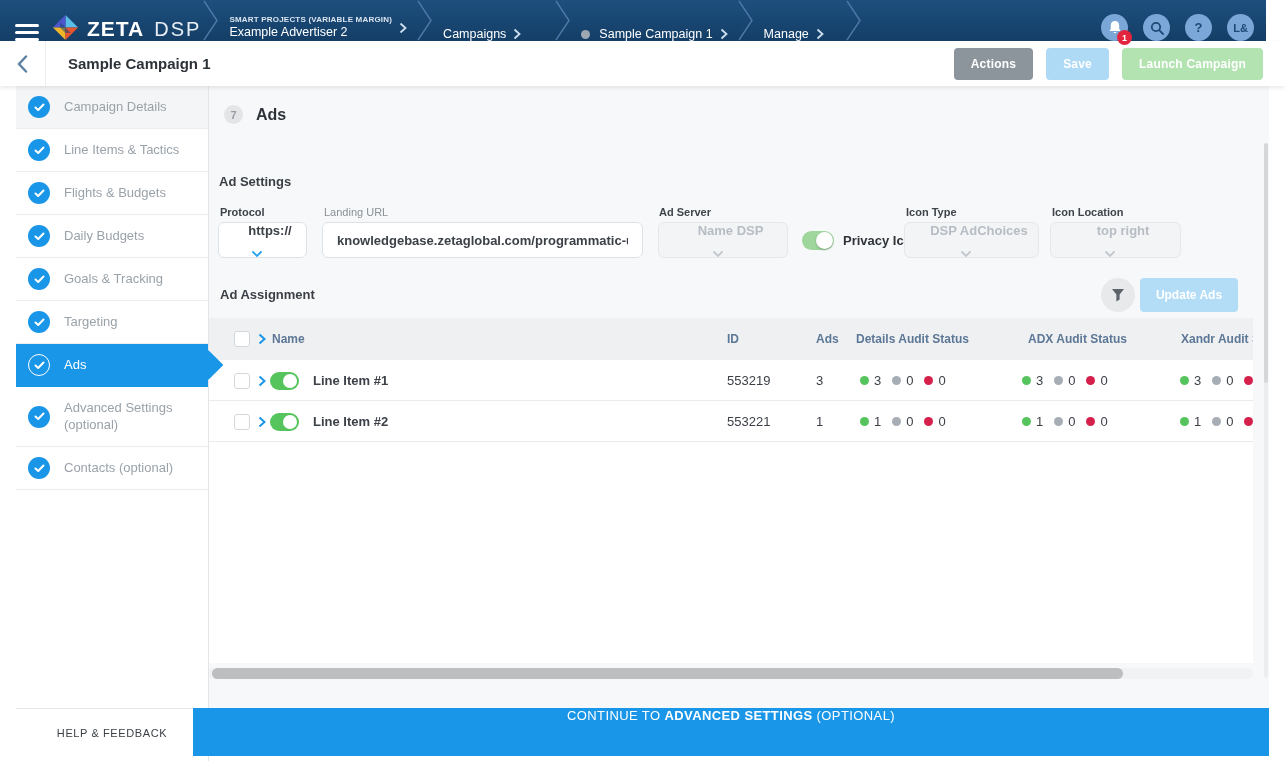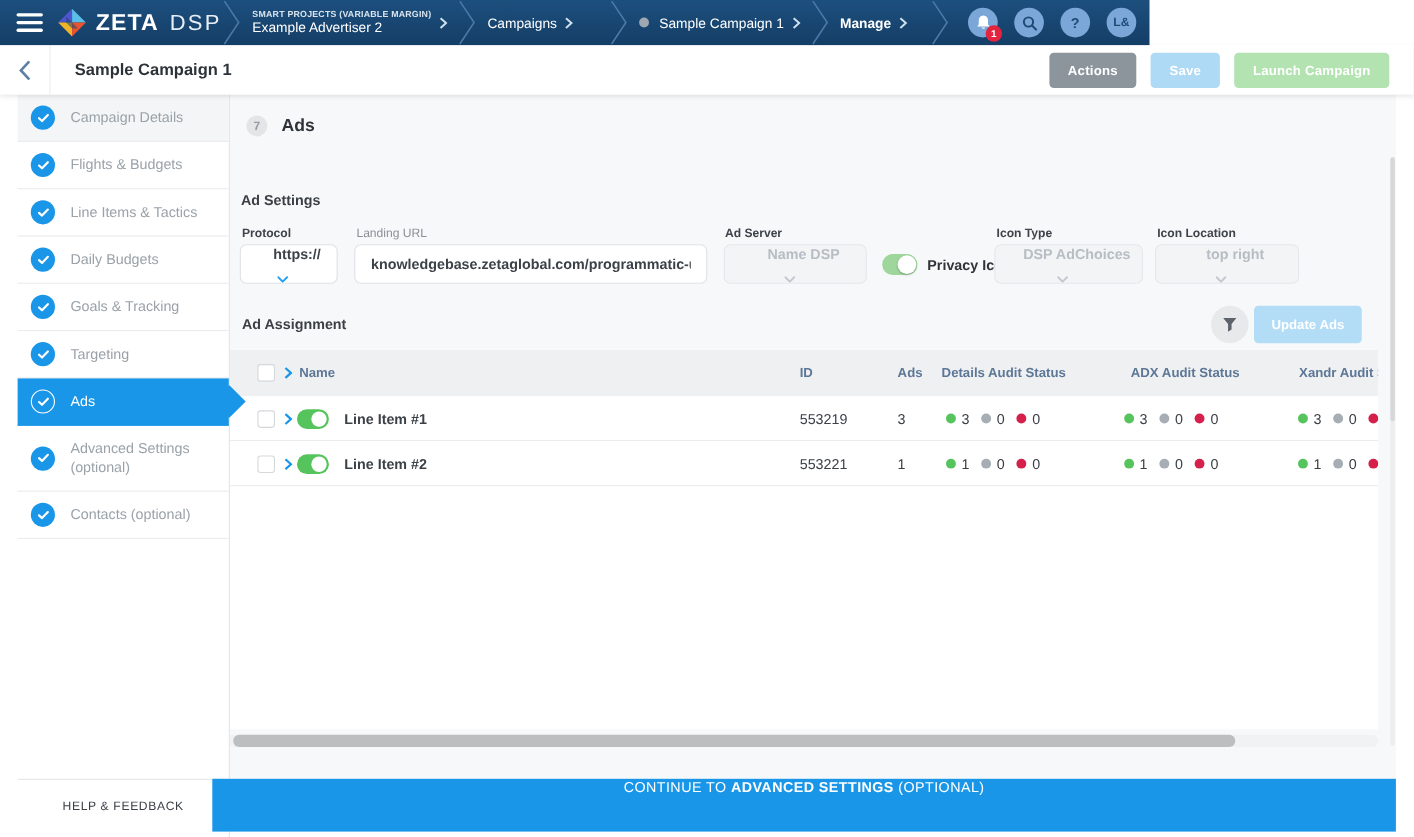--- a/index.html
+++ b/index.html
@@ -1,35 +1,35 @@
 <!DOCTYPE html>
 <html><head>
 <meta charset="utf-8">
 <style>
   * { margin:0; padding:0; box-sizing:border-box; }
   html,body { width:1285px; height:761px; background:#ffffff; overflow:hidden;
     font-family:"Liberation Sans","DejaVu Sans",sans-serif; }
 
   
-  .topbar { position:absolute; left:0; top:0; width:1045px; height:41px;
-    background:linear-gradient(#1d4f7e,#143e66); display:flex; align-items:center; z-index:50; }
+  .topbar { position:absolute; left:0; top:0; width:1266px; height:41px;
+    background:linear-gradient(#1d4f7e,#143e66); display:flex; align-items:flex-end; z-index:50; }
   .hamburger { width:24px; height:17px; margin-left:15px; display:flex; flex-direction:column;
     justify-content:space-between; cursor:pointer; }
   .hamburger i { display:block; height:3px; background:#fff; border-radius:2px; }
   .logo { margin-left:13px; width:27px; height:27px; }
   .brand { display:flex; align-items:baseline; margin-left:8px; }
   .brand .zeta { color:#fff; font-size:21px; font-weight:bold; letter-spacing:1px; }
   .brand .dsp { color:#e8eef5; font-size:20px; font-weight:400; letter-spacing:2px; margin-left:10px; }
   .crumb-divider { height:41px; margin:0 2px; flex:0 0 auto; }
   .crumb { display:flex; align-items:center; color:#fff; padding:0 8px; white-space:nowrap; cursor:pointer; }
   .crumb .two-line { display:flex; flex-direction:column; justify-content:center; line-height:1.25; }
   .crumb .small-top { font-size:8px; color:#d9e4ee; letter-spacing:.2px; font-weight:bold; }
   .crumb .big { font-size:12.5px; color:#fff; }
   .crumb .label { font-size:12.5px; }
-  .crumb .label.bold { font-weight:bold; }
+  .crumb .label.bold { font-weight:normal; }
   .crumb .mini-chev { margin-left:7px; }
   .crumb .gray-dot { width:9px; height:9px; border-radius:50%; background:#9da8b2; margin-right:9px; }
   .top-spacer { flex:1; }
   .top-icons { display:flex; align-items:center; gap:15px; margin-right:12px; }
   .circle-btn { width:27px; height:27px; border-radius:50%; background:#7aa7d7; position:relative;
     display:flex; align-items:center; justify-content:center; cursor:pointer;
     color:#1c4a74; font-size:13px; font-weight:bold; }
   .badge { position:absolute; right:-4px; bottom:-4px; width:15px; height:15px; border-radius:50%;
     background:#e3243f; color:#fff; font-size:9px; font-weight:bold; display:flex;
     align-items:center; justify-content:center; }
@@ -247,29 +247,29 @@
         </svg>
       </span>
     <span class="lbl">Campaign Details</span>
   </div>
   <div class="side-item">
     <span class="check">
         <svg width="11" height="9">
           <polyline points="1.5,4.5 4.2,7 9.5,1.5" fill="none" stroke="#fff" stroke-width="2" stroke-linecap="round" stroke-linejoin="round"></polyline>
         </svg>
       </span>
+    <span class="lbl">Line Items &amp; Tactics</span>
+  </div>
+  <div class="side-item">
+    <span class="check">
+        <svg width="11" height="9">
+          <polyline points="1.5,4.5 4.2,7 9.5,1.5" fill="none" stroke="#fff" stroke-width="2" stroke-linecap="round" stroke-linejoin="round"></polyline>
+        </svg>
+      </span>
     <span class="lbl">Flights &amp; Budgets</span>
-  </div>
-  <div class="side-item">
-    <span class="check">
-        <svg width="11" height="9">
-          <polyline points="1.5,4.5 4.2,7 9.5,1.5" fill="none" stroke="#fff" stroke-width="2" stroke-linecap="round" stroke-linejoin="round"></polyline>
-        </svg>
-      </span>
-    <span class="lbl">Line Items &amp; Tactics</span>
   </div>
   <div class="side-item">
     <span class="check">
         <svg width="11" height="9">
           <polyline points="1.5,4.5 4.2,7 9.5,1.5" fill="none" stroke="#fff" stroke-width="2" stroke-linecap="round" stroke-linejoin="round"></polyline>
         </svg>
       </span>
     <span class="lbl">Daily Budgets</span>
   </div>
   <div class="side-item">

